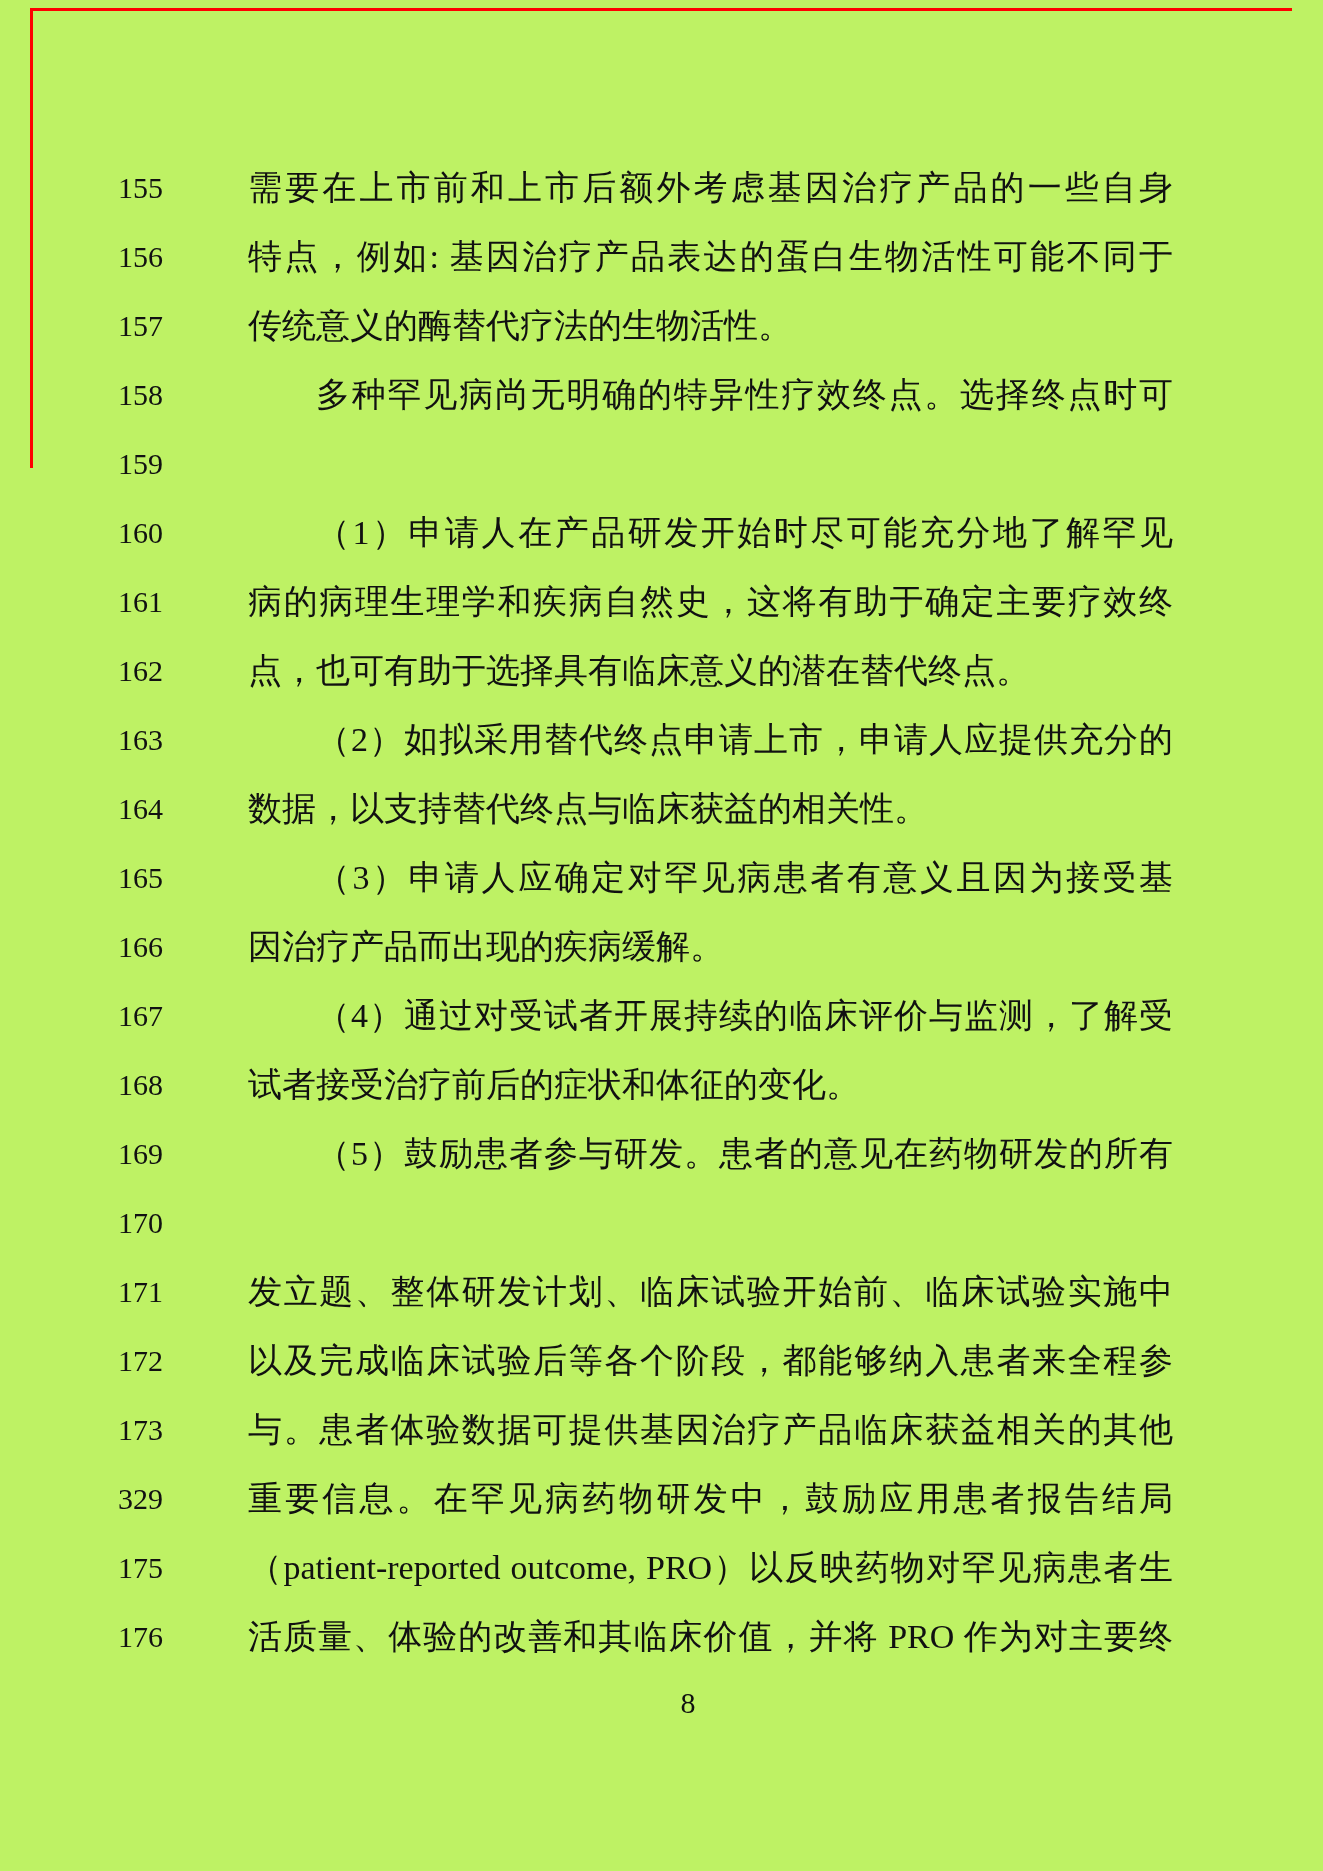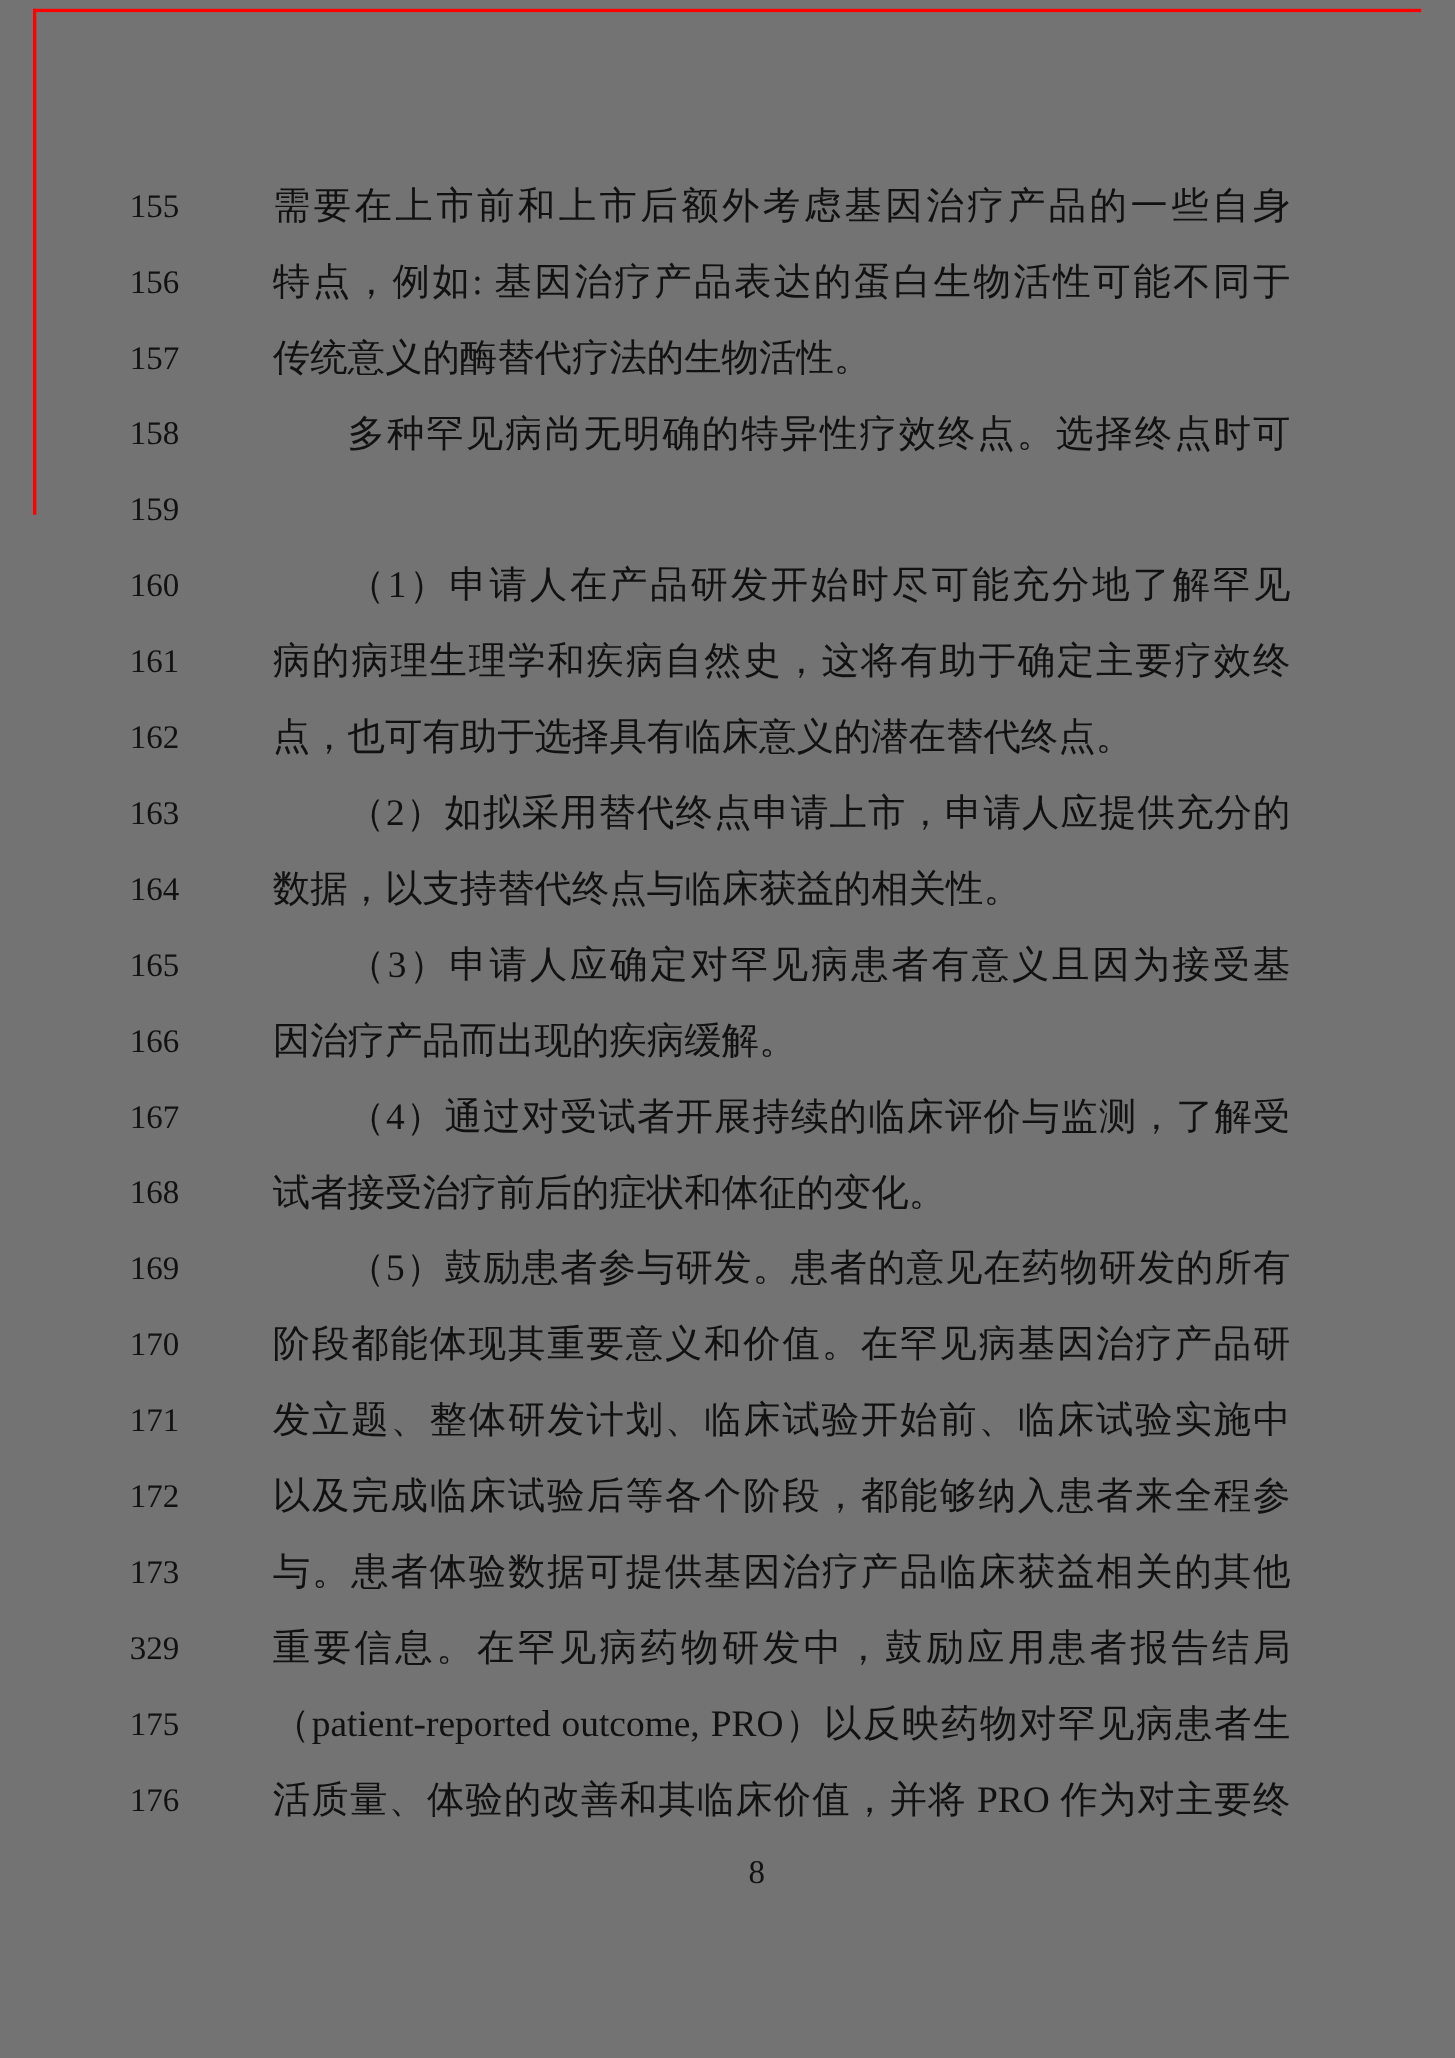--- a/index.html
+++ b/index.html
@@ -4,21 +4,21 @@
 <style>
   html, body {
     margin: 0;
     padding: 0;
     background: #ffffff;
   }
   .page {
     position: relative;
     width: 1323px;
     height: 1871px;
-    background: #737373;
+    background: #bef264;
     overflow: hidden;
     font-family: "Liberation Serif", "DejaVu Serif", serif;
     color: #111111;
   }
   
   .red-line-top {
     position: absolute;
     left: 30px;
     top: 8px;
     width: 1262px;
@@ -144,21 +144,20 @@
       <div class="line-row">
         <span class="line-no">168</span>
         <span class="line-text">试者接受治疗前后的症状和体征的变化。</span>
       </div>
       <div class="line-row full indent">
         <span class="line-no">169</span>
         <span class="line-text">（5）鼓励患者参与研发。患者的意见在药物研发的所有</span>
       </div>
       <div class="line-row full">
         <span class="line-no">170</span>
-        <span class="line-text">阶段都能体现其重要意义和价值。在罕见病基因治疗产品研</span>
       </div>
       <div class="line-row full">
         <span class="line-no">171</span>
         <span class="line-text">发立题、整体研发计划、临床试验开始前、临床试验实施中</span>
       </div>
       <div class="line-row full">
         <span class="line-no">172</span>
         <span class="line-text">以及完成临床试验后等各个阶段，都能够纳入患者来全程参</span>
       </div>
       <div class="line-row full">

